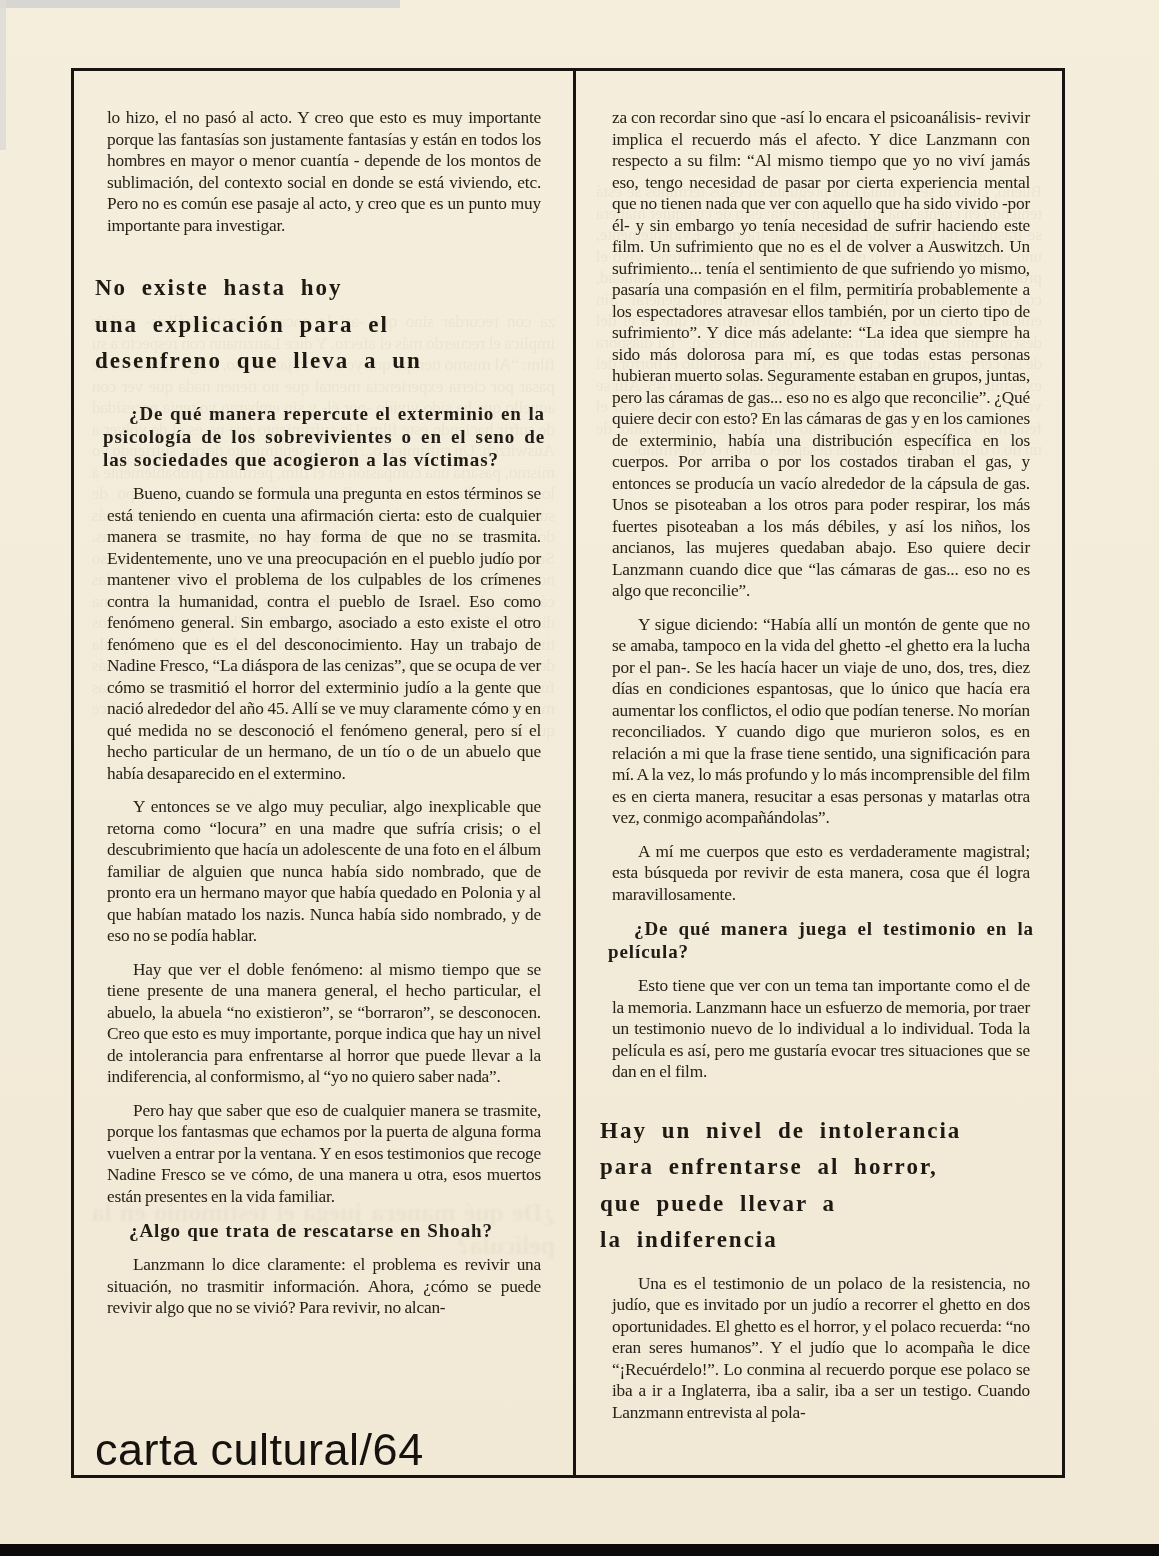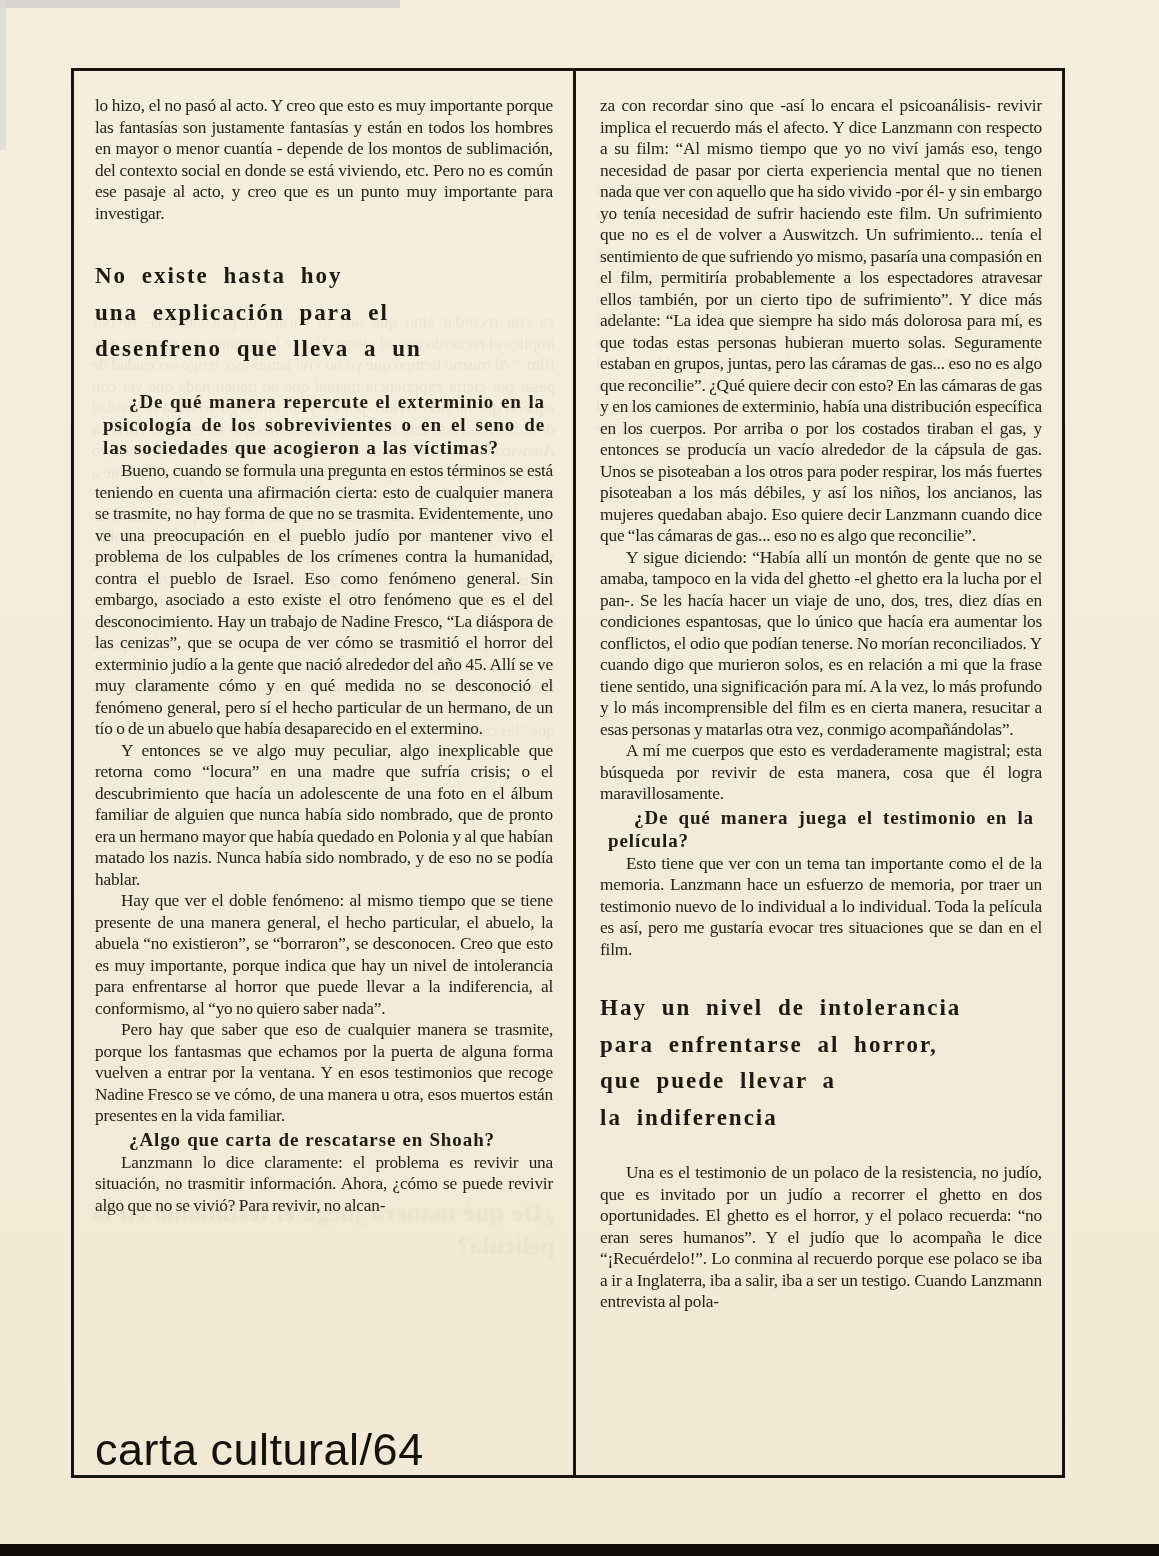--- a/index.html
+++ b/index.html
@@ -24,39 +24,39 @@
   }
   .col{box-sizing:border-box;position:relative;color:#272118;}
   .col-left{width:502px;border-right:3px solid #171411;padding:24px 20px 0 21px;}
   .col-right{flex:1;padding:24px 20px 0 24px;}
   .content{position:relative;z-index:1;}
   .body-text, .ghost{
     font-size:17.3px;line-height:21.5px;
     letter-spacing:-0.2px;word-spacing:-0.6px;
     text-align:justify;
   }
-  p{margin:0;}
+  p{margin:12px;}
   p.body-text{text-indent:26px;}
   p.body-text.first{text-indent:0;}
   p.question{
     font-weight:700;
     font-size:19px;line-height:23.2px;
     letter-spacing:0.9px;word-spacing:0.5px;
     text-indent:26px;text-align:justify;
     margin:1px 8px;
     color:#211c15;
   }
   h2.headline{
     margin:34px 0 22px;
     font-size:23px;line-height:36.5px;
     font-weight:700;
     letter-spacing:2px;word-spacing:7px;
     color:#1e1913;text-align:left;
   }
-  h2.headline.right{margin:30px 0 26px;}
+  h2.headline.right{margin:30px 0 14px;}
   h2.headline span{display:block;}
   .logo{
     position:absolute;left:21px;bottom:3px;z-index:2;
     font-family:"Liberation Sans", sans-serif;
     font-size:45px;line-height:1;
     letter-spacing:0.5px;
     color:#16130f;
     text-align:center;
   }
   .ghost{
@@ -91,21 +91,21 @@
           <span>No existe hasta hoy</span>
           <span>una explicación para el</span>
           <span>desenfreno que lleva a un</span>
         </h2>
 
         <p class="question">¿De qué manera repercute el exterminio en la psicología de los sobrevivientes o en el seno de las sociedades que acogieron a las víctimas?</p>
         <p class="body-text">Bueno, cuando se formula una pregunta en estos términos se está teniendo en cuenta una afirmación cierta: esto de cualquier manera se trasmite, no hay forma de que no se trasmita. Evidentemente, uno ve una preocupación en el pueblo judío por mantener vivo el problema de los culpables de los crímenes contra la humanidad, contra el pueblo de Israel. Eso como fenómeno general. Sin embargo, asociado a esto existe el otro fenómeno que es el del desconocimiento. Hay un trabajo de Nadine Fresco, “La diáspora de las cenizas”, que se ocupa de ver cómo se trasmitió el horror del exterminio judío a la gente que nació alrededor del año 45. Allí se ve muy claramente cómo y en qué medida no se desconoció el fenómeno general, pero sí el hecho particular de un hermano, de un tío o de un abuelo que había desaparecido en el extermino.</p>
         <p class="body-text">Y entonces se ve algo muy peculiar, algo inexplicable que retorna como “locura” en una madre que sufría crisis; o el descubrimiento que hacía un adolescente de una foto en el álbum familiar de alguien que nunca había sido nombrado, que de pronto era un hermano mayor que había quedado en Polonia y al que habían matado los nazis. Nunca había sido nombrado, y de eso no se podía hablar.</p>
         <p class="body-text">Hay que ver el doble fenómeno: al mismo tiempo que se tiene presente de una manera general, el hecho particular, el abuelo, la abuela “no existieron”, se “borraron”, se desconocen. Creo que esto es muy importante, porque indica que hay un nivel de intolerancia para enfrentarse al horror que puede llevar a la indiferencia, al conformismo, al “yo no quiero saber nada”.</p>
         <p class="body-text">Pero hay que saber que eso de cualquier manera se trasmite, porque los fantasmas que echamos por la puerta de alguna forma vuelven a entrar por la ventana. Y en esos testimonios que recoge Nadine Fresco se ve cómo, de una manera u otra, esos muertos están presentes en la vida familiar.</p>
-        <p class="question">¿Algo que carta de rescatarse en Shoah?</p>
+        <p class="question">¿Algo que trata de rescatarse en Shoah?</p>
         <p class="body-text">Lanzmann lo dice claramente: el problema es revivir una situación, no trasmitir información. Ahora, ¿cómo se puede revivir algo que no se vivió? Para revivir, no alcan-</p>
       </div>
       <div class="logo">carta cultural/64</div>
     </div>
 
     <div class="col col-right">
       <div class="ghost ghost-b body-text" aria-hidden="true">Bueno, cuando se formula una pregunta en estos términos se está teniendo en cuenta una afirmación cierta: esto de cualquier manera se trasmite, no hay forma de que no se trasmita. Evidentemente, uno ve una preocupación en el pueblo judío por mantener vivo el problema de los culpables de los crímenes contra la humanidad, contra el pueblo de Israel. Eso como fenómeno general. Sin embargo, asociado a esto existe el otro fenómeno que es el del desconocimiento. Hay un trabajo de Nadine Fresco, “La diáspora de las cenizas”, que se ocupa de ver cómo se trasmitió el horror del exterminio judío a la gente que nació alrededor del año 45. Allí se ve muy claramente cómo y en qué medida no se desconoció el fenómeno general, pero sí el hecho particular de un hermano, de un tío o de un abuelo que había desaparecido en el extermino.</div>
       <div class="content">
         <p class="body-text first">za con recordar sino que -así lo encara el psicoanálisis- revivir implica el recuerdo más el afecto. Y dice Lanzmann con respecto a su film: “Al mismo tiempo que yo no viví jamás eso, tengo necesidad de pasar por cierta experiencia mental que no tienen nada que ver con aquello que ha sido vivido -por él- y sin embargo yo tenía necesidad de sufrir haciendo este film. Un sufrimiento que no es el de volver a Auswitzch. Un sufrimiento... tenía el sentimiento de que sufriendo yo mismo, pasaría una compasión en el film, permitiría probablemente a los espectadores atravesar ellos también, por un cierto tipo de sufrimiento”. Y dice más adelante: “La idea que siempre ha sido más dolorosa para mí, es que todas estas personas hubieran muerto solas. Seguramente estaban en grupos, juntas, pero las cáramas de gas... eso no es algo que reconcilie”. ¿Qué quiere decir con esto? En las cámaras de gas y en los camiones de exterminio, había una distribución específica en los cuerpos. Por arriba o por los costados tiraban el gas, y entonces se producía un vacío alrededor de la cápsula de gas. Unos se pisoteaban a los otros para poder respirar, los más fuertes pisoteaban a los más débiles, y así los niños, los ancianos, las mujeres quedaban abajo. Eso quiere decir Lanzmann cuando dice que “las cámaras de gas... eso no es algo que reconcilie”.</p>
         <p class="body-text">Y sigue diciendo: “Había allí un montón de gente que no se amaba, tampoco en la vida del ghetto -el ghetto era la lucha por el pan-. Se les hacía hacer un viaje de uno, dos, tres, diez días en condiciones espantosas, que lo único que hacía era aumentar los conflictos, el odio que podían tenerse. No morían reconciliados. Y cuando digo que murieron solos, es en relación a mi que la frase tiene sentido, una significación para mí. A la vez, lo más profundo y lo más incomprensible del film es en cierta manera, resucitar a esas personas y matarlas otra vez, conmigo acompañándolas”.</p>

